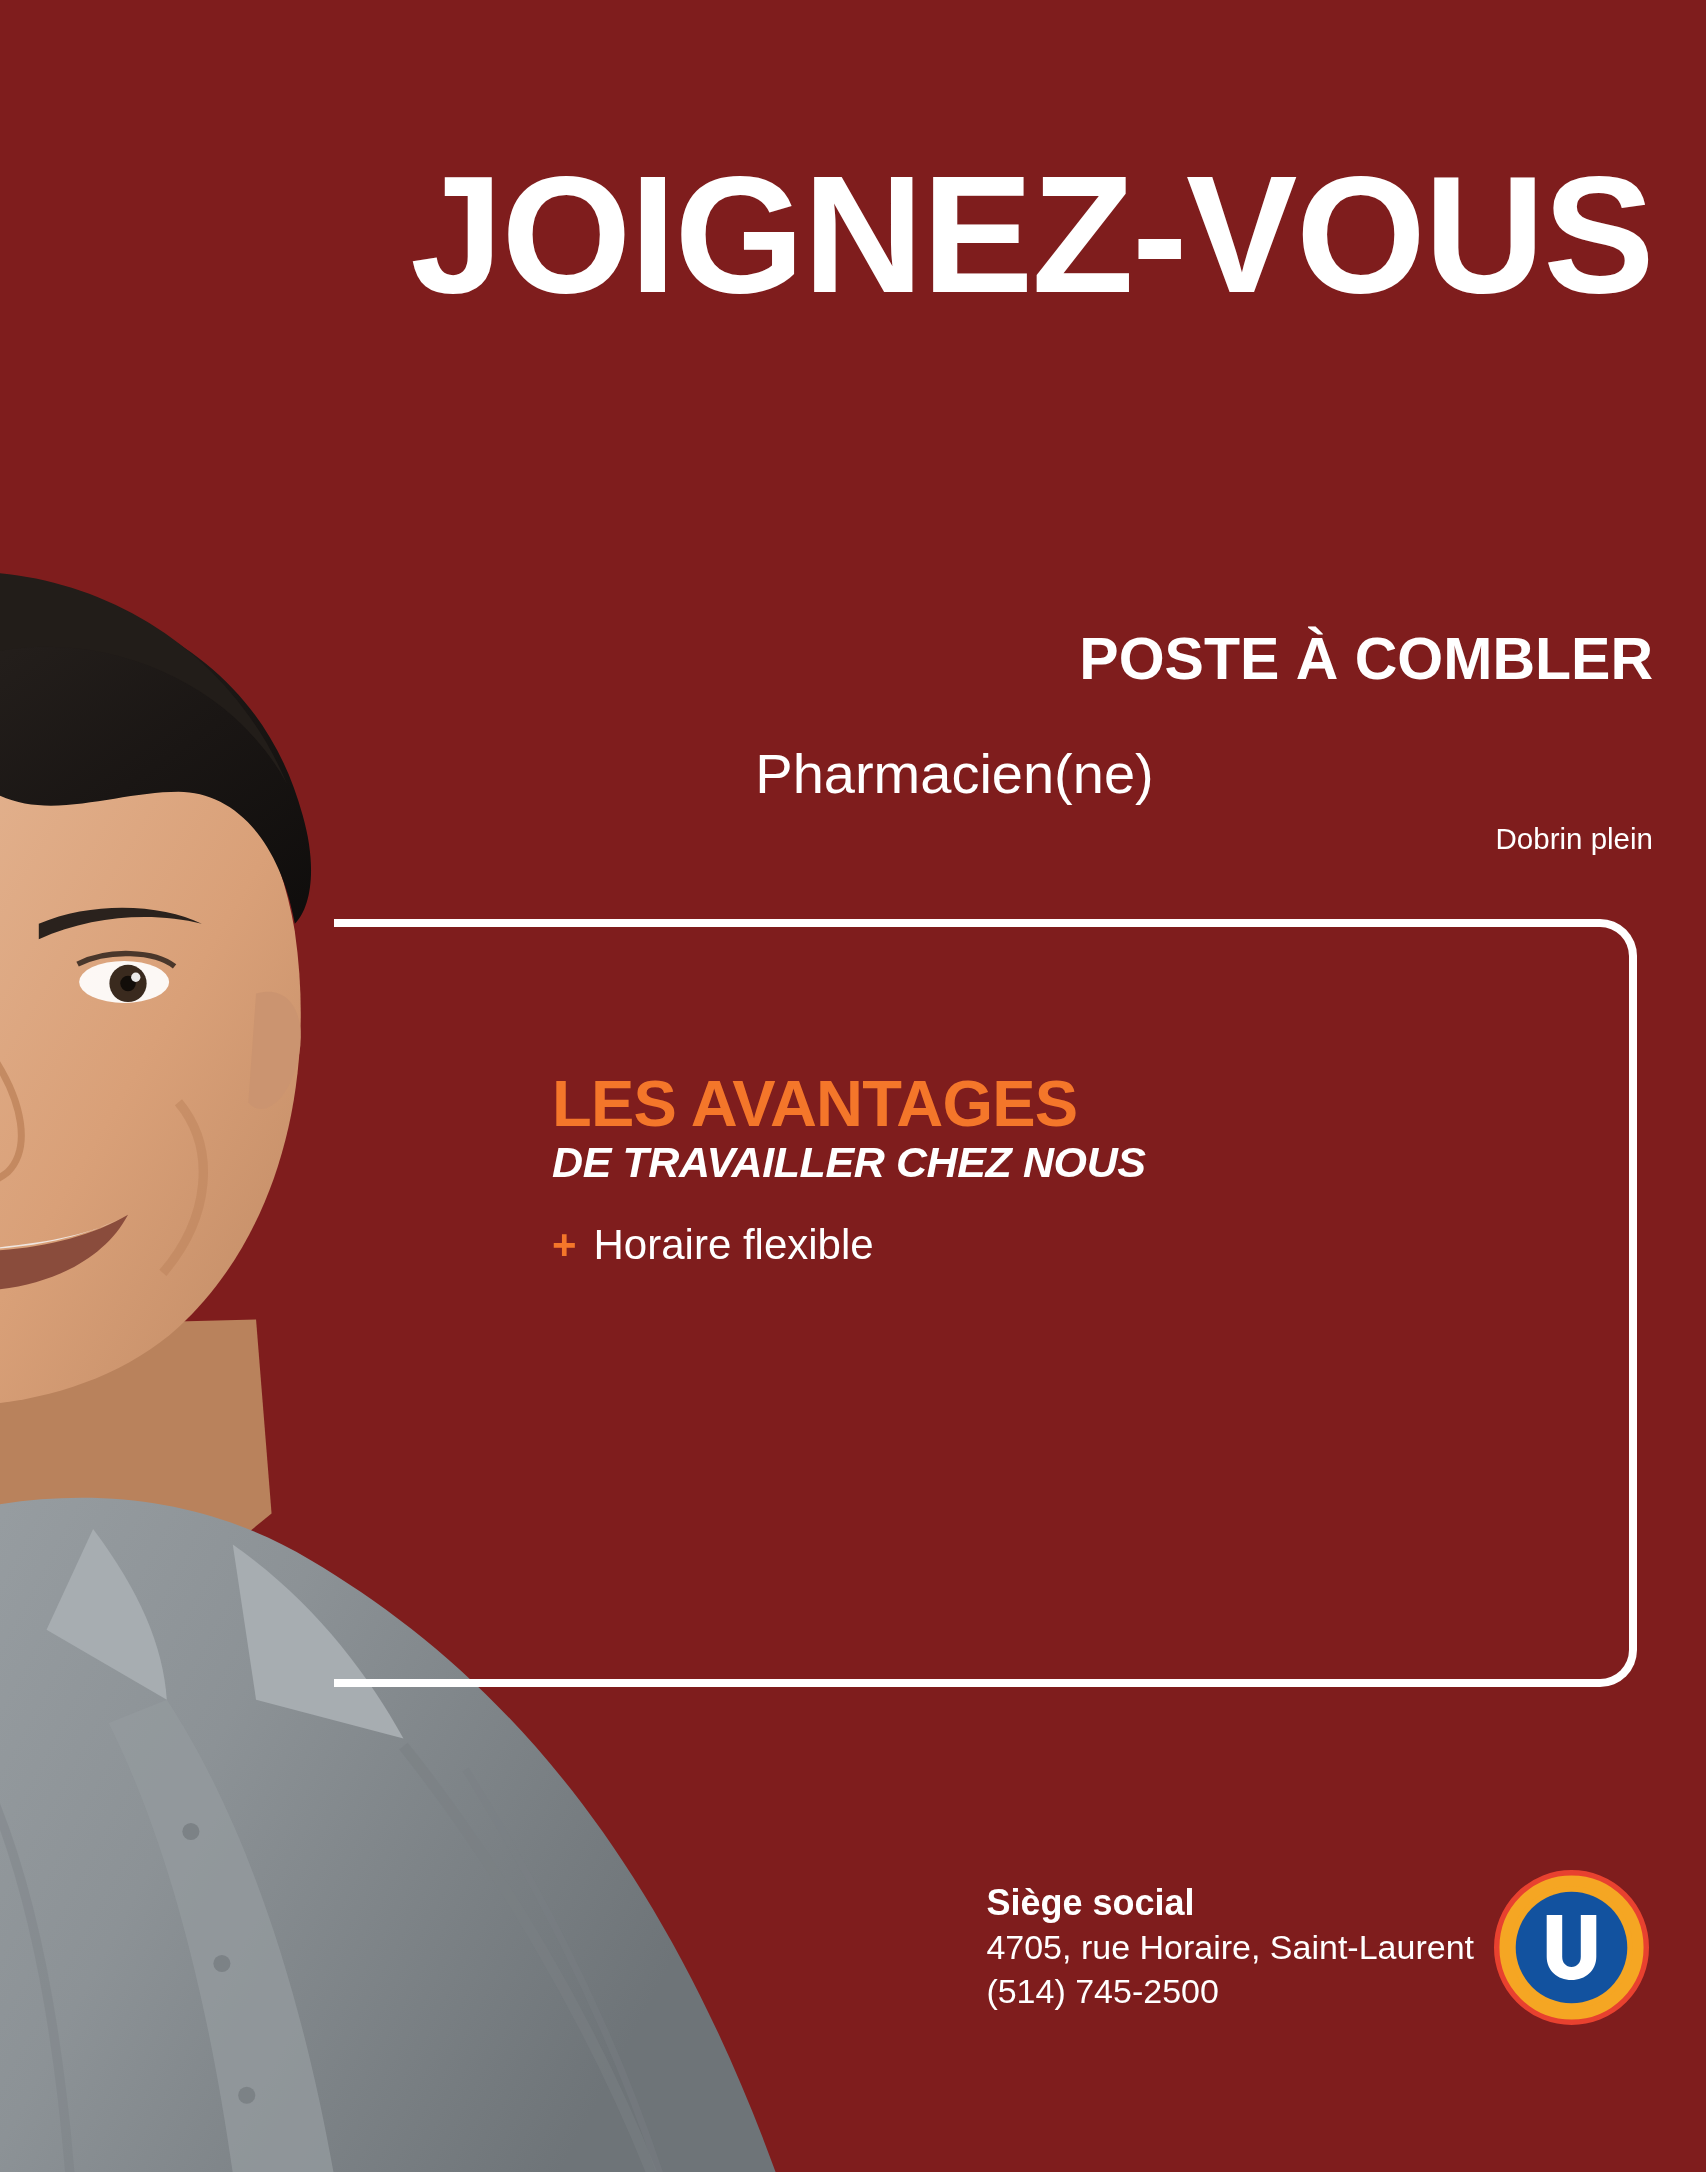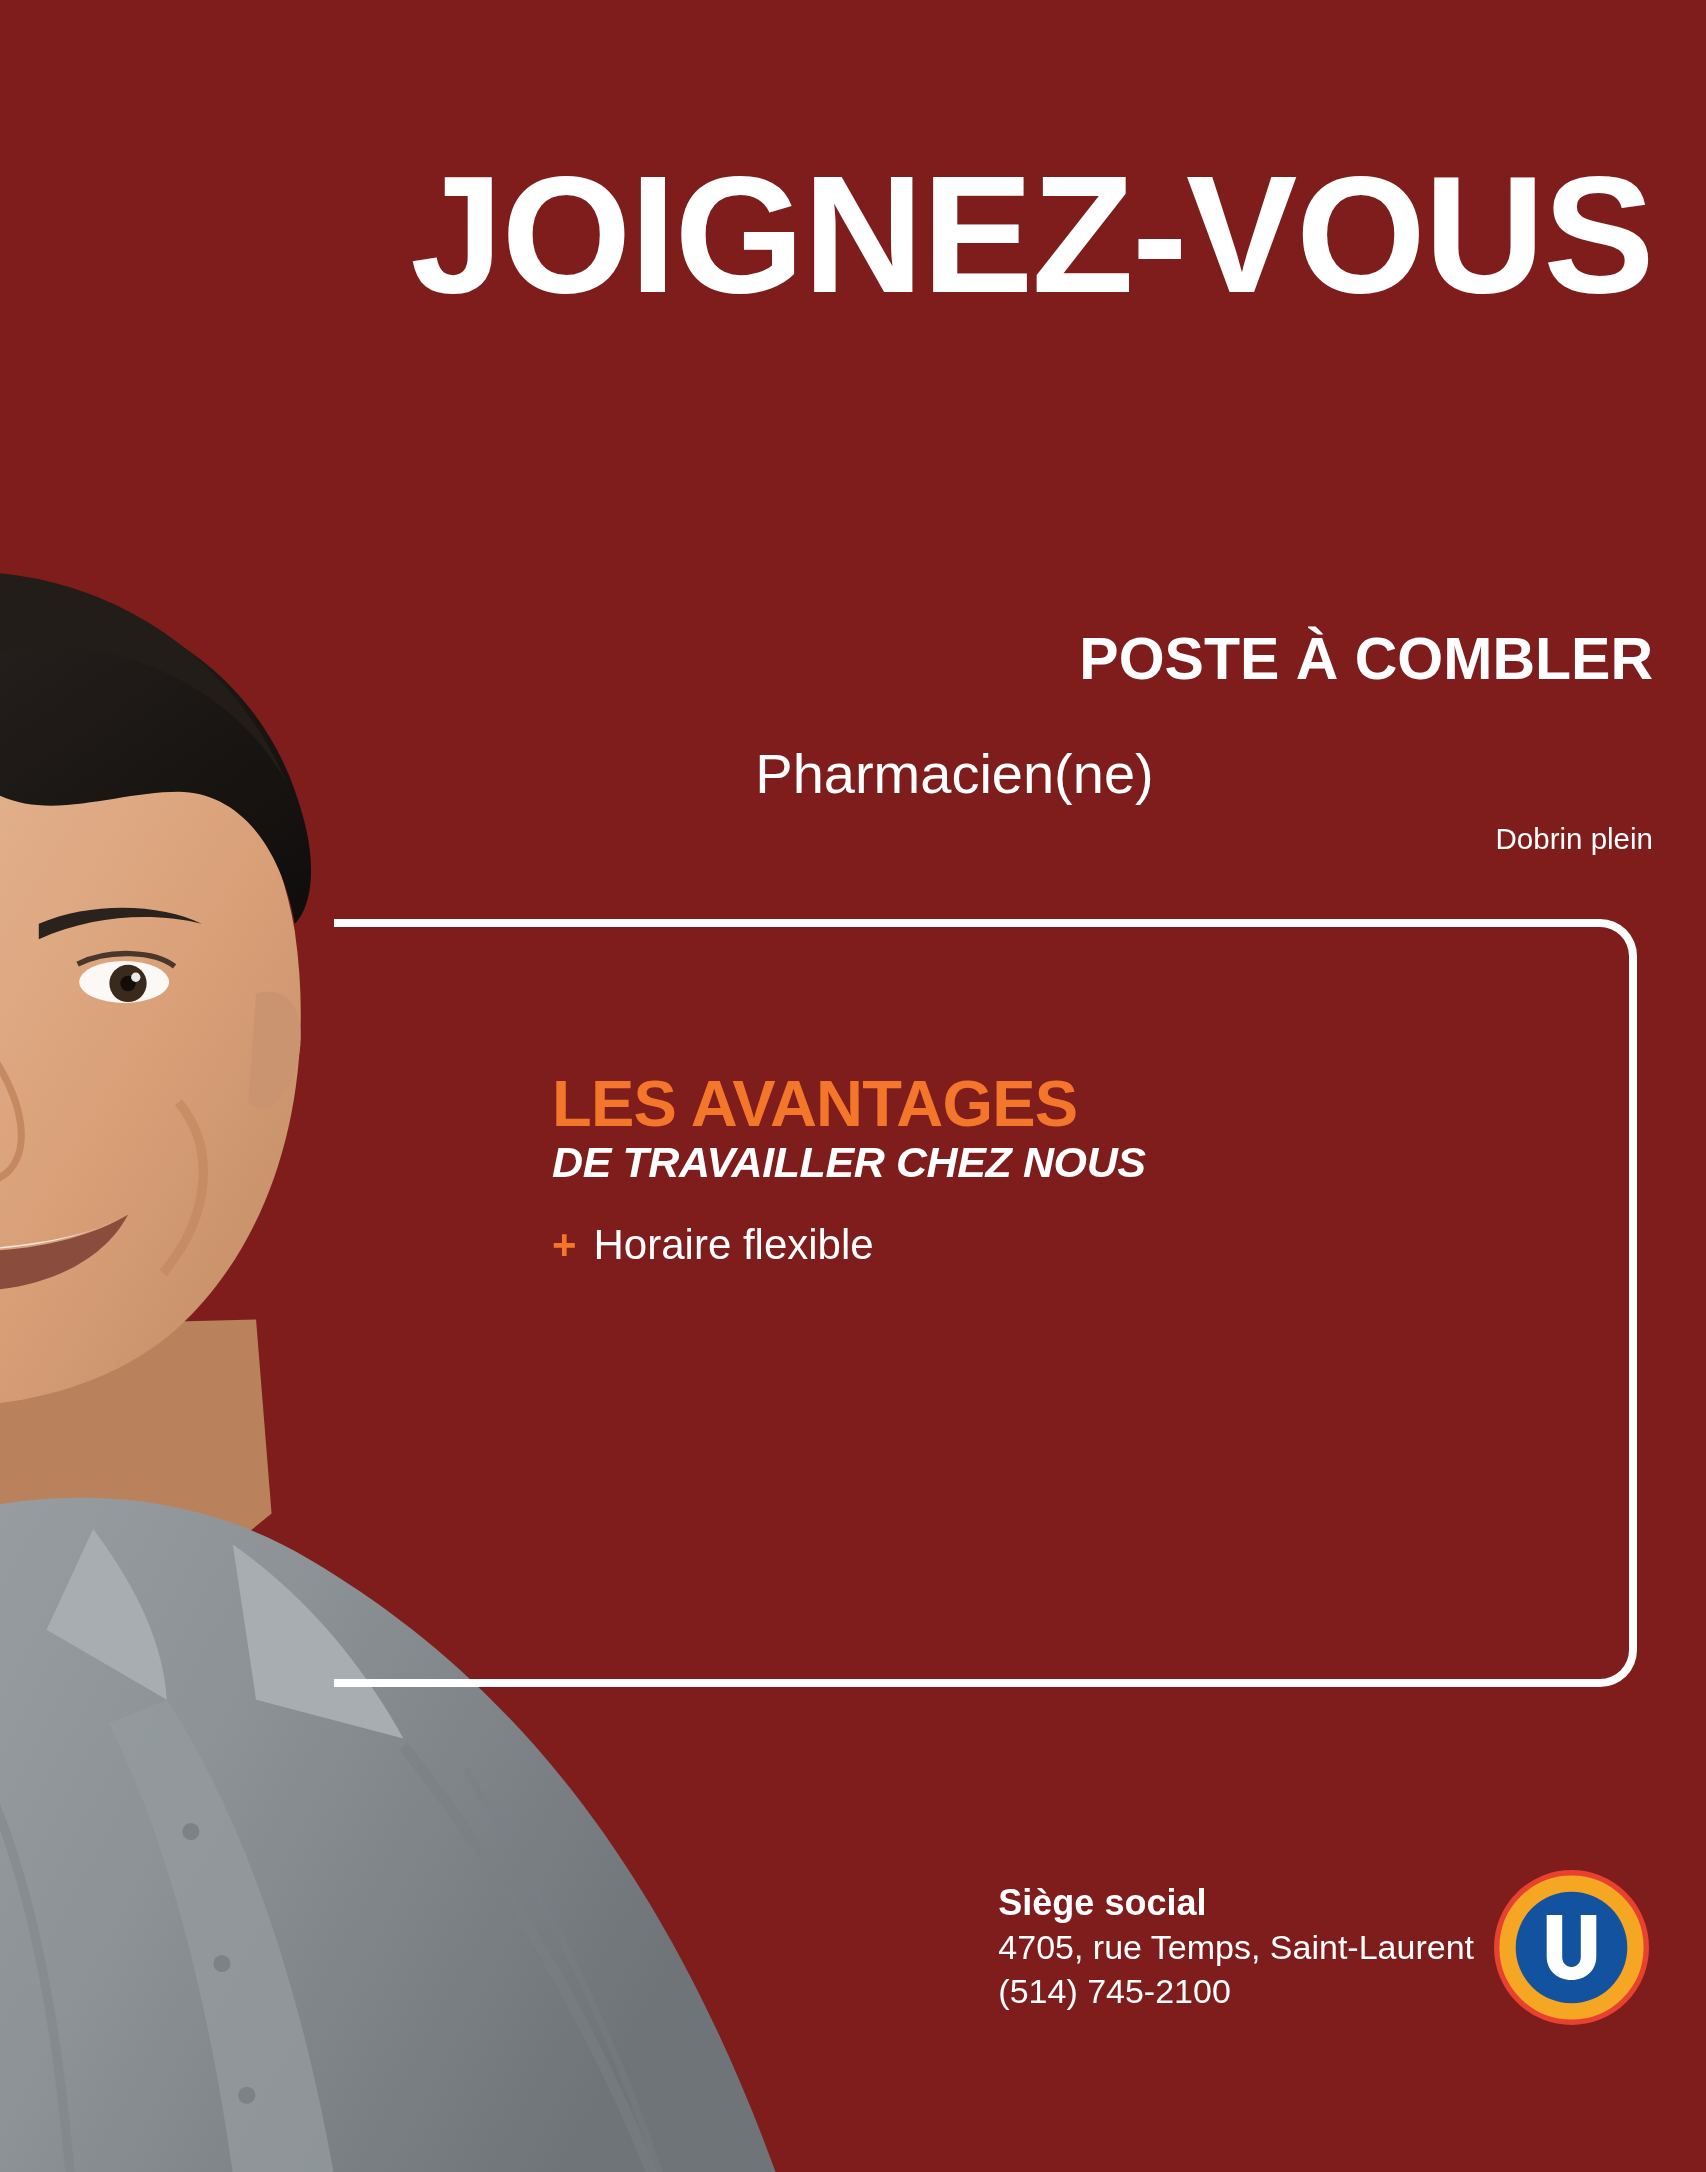--- a/index.html
+++ b/index.html
@@ -256,22 +256,22 @@
     <div class="benefit-list">
       <div class="benefit-item">
         <span class="benefit-plus">+</span>
         <span>Horaire flexible</span>
       </div>
     </div>
   </div>
 
   <div class="footer">
     <div class="hq">Siège social</div>
-    <div class="addr">4705, rue Temps, Saint-Laurent</div>
-    <div class="phone">(514) 745-2100</div>
+    <div class="addr">4705, rue Horaire, Saint-Laurent</div>
+    <div class="phone">(514) 745-2500</div>
   </div>
 
   <div class="logo">
     <svg viewBox="0 0 200 200" xmlns="http://www.w3.org/2000/svg" aria-hidden="true">
       <circle cx="100" cy="100" r="96" fill="#f5a623"></circle>
       <circle cx="100" cy="100" r="96" fill="none" stroke="#e8412f" stroke-width="8"></circle>
       <circle cx="100" cy="100" r="86" fill="none" stroke="#f5a623" stroke-width="14"></circle>
       <circle cx="100" cy="100" r="72" fill="#12529f"></circle>
       <path d="M68,58 L68,112 C68,130 82,142 100,142 C118,142 132,130 132,112 L132,58 L112,58 L112,112 C112,120 107,125 100,125 C93,125 88,120 88,112 L88,58 Z" fill="#ffffff"></path>
     </svg>

